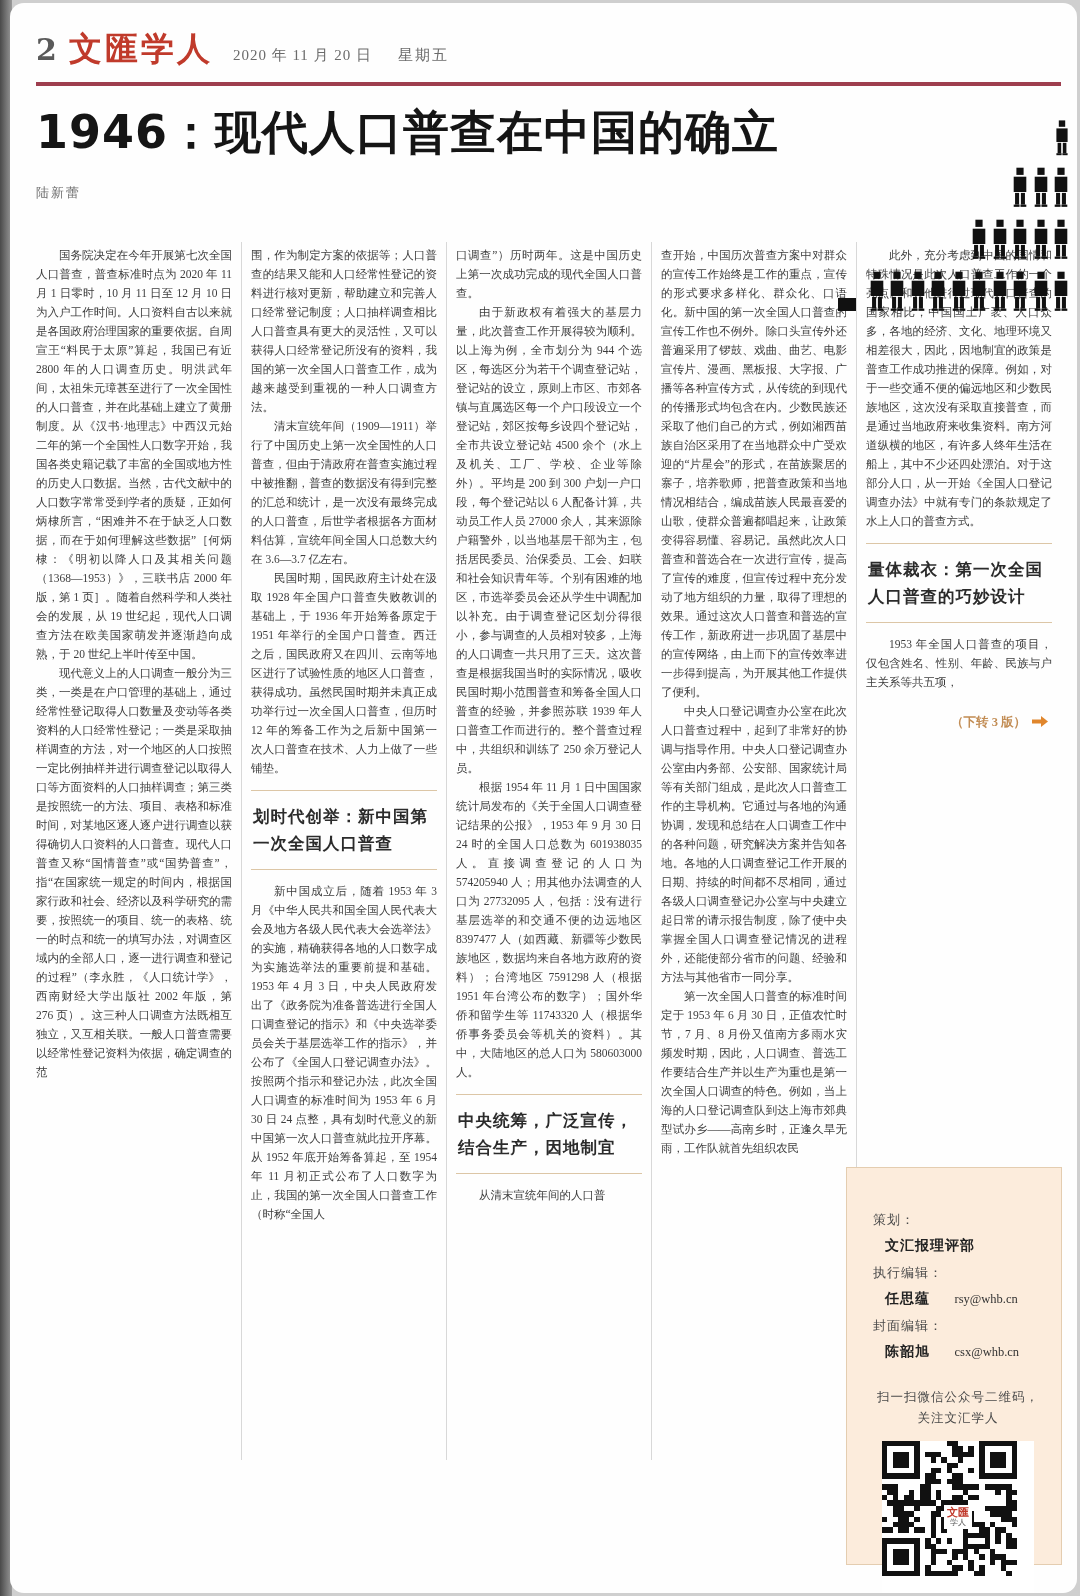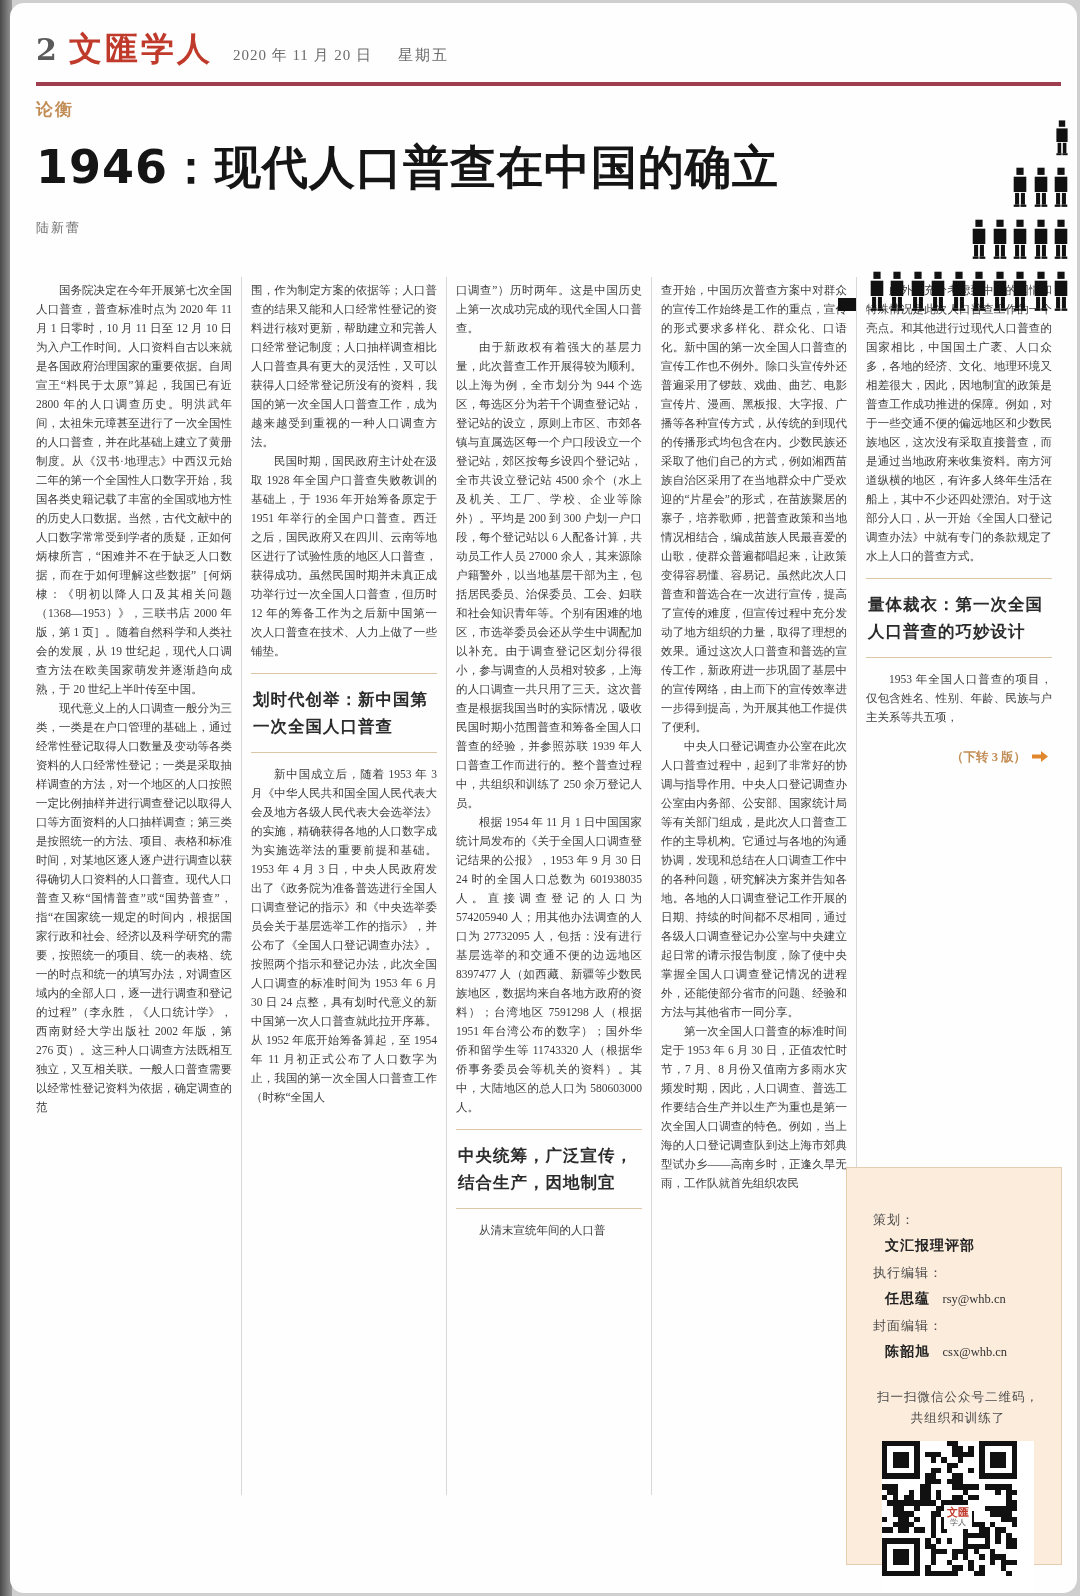--- a/index.html
+++ b/index.html
@@ -31,21 +31,21 @@
   .col p.indent { text-indent:2em; }
   .col h2 { font-size:16.5px; line-height:27px; font-weight:bold; color:#2b2b2b; letter-spacing:1px;
             font-family:"DejaVu Sans",sans-serif; border-top:1px solid #dcc6a6; border-bottom:1px solid #dcc6a6;
             padding:12px 2px; margin:12px 0; }
   .jump-note { margin-top:22px; text-align:right; font-size:12.5px; font-weight:bold; color:#c28d55; padding-right:4px; }
   .jump-note .arrow { display:inline-block; vertical-align:middle; margin-left:6px; }
   
   .edit-box { position:absolute; left:836px; top:1164px; width:216px; height:398px; background:#fcecdc; border:1px solid #e4cdb0; padding:34px 18px 0 26px; }
   .edit-box .lbl { font-size:13px; color:#4a4a4a; margin-top:9px; letter-spacing:1px; }
   .edit-box .val { font-size:14px; font-weight:bold; color:#222; margin-top:8px; padding-left:12px; letter-spacing:1px; }
-  .edit-box .val .mail { font-weight:normal; font-size:12.5px; color:#333; letter-spacing:0; margin-left:8px; font-family:"Liberation Serif",serif; }
+  .edit-box .val .mail { font-weight:normal; font-size:12.5px; color:#333; letter-spacing:0; margin-left:20px; font-family:"Liberation Serif",serif; }
   .edit-box .qr-caption { margin-top:26px; font-size:12.5px; color:#4a4a4a; text-align:center; line-height:21px; letter-spacing:1px; }
   .qr-wrap { margin:12px auto 0 auto; width:152px; height:152px; background:#fff; position:relative; }
   .qr-grid { width:135px; height:135px; position:relative; }
   .qr-cell { position:absolute; background:#111; }
   .qr-center { position:absolute; left:50%; top:50%; transform:translate(-50%,-50%); background:#fff; padding:2px 3px; text-align:center; }
   .qr-center .l1 { font-size:11px; font-weight:bold; color:#c0392b; line-height:11px; }
   .qr-center .l2 { font-size:8px; color:#555; line-height:9px; }
 </style>
 </head>
 <body>
@@ -54,21 +54,20 @@
 
 <div class="page">
 
   <div class="hdr">
     <span class="pageno">2</span>
     <span class="masthead">文匯学人</span>
     <span class="date">2020 年 11 月 20 日</span>
     <span class="weekday">星期五</span>
   </div>
   <div class="rule"></div>
-  <div class="section-label">论衡</div>
 
   <h1 class="title">1946：现代人口普查在中国的确立</h1>
   <div class="author">陆新蕾</div>
 
   <div class="pictogram" id="pictogram">
     <div class="pict-stub"></div>
   <div class="pict-row">
         <svg width="16" height="40" viewBox="0 0 20 44">
           <rect x="6" y="0" width="8" height="8" fill="#111111"></rect>
           <rect x="3" y="10" width="14" height="17" fill="#111111"></rect>
@@ -230,20 +229,21 @@
       </div>
     </div>
 
   <div class="cols">
     <div class="col">
       <p class="indent">国务院决定在今年开展第七次全国人口普查，普查标准时点为 2020 年 11 月 1 日零时，10 月 11 日至 12 月 10 日为入户工作时间。人口资料自古以来就是各国政府治理国家的重要依据。自周宣王“料民于太原”算起，我国已有近 2800 年的人口调查历史。明洪武年间，太祖朱元璋甚至进行了一次全国性的人口普查，并在此基础上建立了黄册制度。从《汉书·地理志》中西汉元始二年的第一个全国性人口数字开始，我国各类史籍记载了丰富的全国或地方性的历史人口数据。当然，古代文献中的人口数字常常受到学者的质疑，正如何炳棣所言，“困难并不在于缺乏人口数据，而在于如何理解这些数据”［何炳棣：《明初以降人口及其相关问题（1368—1953）》，三联书店 2000 年版，第 1 页］。随着自然科学和人类社会的发展，从 19 世纪起，现代人口调查方法在欧美国家萌发并逐渐趋向成熟，于 20 世纪上半叶传至中国。</p>
       <p class="indent">现代意义上的人口调查一般分为三类，一类是在户口管理的基础上，通过经常性登记取得人口数量及变动等各类资料的人口经常性登记；一类是采取抽样调查的方法，对一个地区的人口按照一定比例抽样并进行调查登记以取得人口等方面资料的人口抽样调查；第三类是按照统一的方法、项目、表格和标准时间，对某地区逐人逐户进行调查以获得确切人口资料的人口普查。现代人口普查又称“国情普查”或“国势普查”，指“在国家统一规定的时间内，根据国家行政和社会、经济以及科学研究的需要，按照统一的项目、统一的表格、统一的时点和统一的填写办法，对调查区域内的全部人口，逐一进行调查和登记的过程”（李永胜，《人口统计学》，西南财经大学出版社 2002 年版，第 276 页）。这三种人口调查方法既相互独立，又互相关联。一般人口普查需要以经常性登记资料为依据，确定调查的范</p>
     </div>
     <div class="col">
       <p>围，作为制定方案的依据等；人口普查的结果又能和人口经常性登记的资料进行核对更新，帮助建立和完善人口经常登记制度；人口抽样调查相比人口普查具有更大的灵活性，又可以获得人口经常登记所没有的资料，我国的第一次全国人口普查工作，成为越来越受到重视的一种人口调查方法。</p>
+      <p class="indent">清末宣统年间（1909—1911）举行了中国历史上第一次全国性的人口普查，但由于清政府在普查实施过程中被推翻，普查的数据没有得到完整的汇总和统计，是一次没有最终完成的人口普查，后世学者根据各方面材料估算，宣统年间全国人口总数大约在 3.6—3.7 亿左右。</p>
       <p class="indent">民国时期，国民政府主计处在汲取 1928 年全国户口普查失败教训的基础上，于 1936 年开始筹备原定于 1951 年举行的全国户口普查。西迁之后，国民政府又在四川、云南等地区进行了试验性质的地区人口普查，获得成功。虽然民国时期并未真正成功举行过一次全国人口普查，但历时 12 年的筹备工作为之后新中国第一次人口普查在技术、人力上做了一些铺垫。</p>
       <h2>划时代创举：新中国第一次全国人口普查</h2>
       <p class="indent">新中国成立后，随着 1953 年 3 月《中华人民共和国全国人民代表大会及地方各级人民代表大会选举法》的实施，精确获得各地的人口数字成为实施选举法的重要前提和基础。1953 年 4 月 3 日，中央人民政府发出了《政务院为准备普选进行全国人口调查登记的指示》和《中央选举委员会关于基层选举工作的指示》，并公布了《全国人口登记调查办法》。按照两个指示和登记办法，此次全国人口调查的标准时间为 1953 年 6 月 30 日 24 点整，具有划时代意义的新中国第一次人口普查就此拉开序幕。从 1952 年底开始筹备算起，至 1954 年 11 月初正式公布了人口数字为止，我国的第一次全国人口普查工作（时称“全国人</p>
     </div>
     <div class="col">
       <p>口调查”）历时两年。这是中国历史上第一次成功完成的现代全国人口普查。</p>
       <p class="indent">由于新政权有着强大的基层力量，此次普查工作开展得较为顺利。以上海为例，全市划分为 944 个选区，每选区分为若干个调查登记站，登记站的设立，原则上市区、市郊各镇与直属选区每一个户口段设立一个登记站，郊区按每乡设四个登记站，全市共设立登记站 4500 余个（水上及机关、工厂、学校、企业等除外）。平均是 200 到 300 户划一户口段，每个登记站以 6 人配备计算，共动员工作人员 27000 余人，其来源除户籍警外，以当地基层干部为主，包括居民委员、治保委员、工会、妇联和社会知识青年等。个别有困难的地区，市选举委员会还从学生中调配加以补充。由于调查登记区划分得很小，参与调查的人员相对较多，上海的人口调查一共只用了三天。这次普查是根据我国当时的实际情况，吸收民国时期小范围普查和筹备全国人口普查的经验，并参照苏联 1939 年人口普查工作而进行的。整个普查过程中，共组织和训练了 250 余万登记人员。</p>
       <p class="indent">根据 1954 年 11 月 1 日中国国家统计局发布的《关于全国人口调查登记结果的公报》，1953 年 9 月 30 日 24 时的全国人口总数为 601938035 人。直接调查登记的人口为 574205940 人；用其他办法调查的人口为 27732095 人，包括：没有进行基层选举的和交通不便的边远地区 8397477 人（如西藏、新疆等少数民族地区，数据均来自各地方政府的资料）；台湾地区 7591298 人（根据 1951 年台湾公布的数字）；国外华侨和留学生等 11743320 人（根据华侨事务委员会等机关的资料）。其中，大陆地区的总人口为 580603000 人。</p>
       <h2>中央统筹，广泛宣传，结合生产，因地制宜</h2>
       <p class="indent">从清末宣统年间的人口普</p>
@@ -274,21 +274,21 @@
       <span>任思蕴</span>
       <span class="mail">rsy@whb.cn</span>
     </div>
     <div class="lbl">封面编辑：</div>
     <div class="val">
       <span>陈韶旭</span>
       <span class="mail">csx@whb.cn</span>
     </div>
     <div class="qr-caption">
       <div>扫一扫微信公众号二维码，</div>
-      <div>共组织和训练了</div>
+      <div>关注文汇学人</div>
     </div>
     <div class="qr-wrap">
       <div class="qr-grid" id="qr-grid">
           <div class="qr-cell" style="left: 64.8px; top: 0px; width: 5.4px; height: 5.4px;"></div>
           <div class="qr-cell" style="left: 70.2px; top: 0px; width: 5.4px; height: 5.4px;"></div>
           <div class="qr-cell" style="left: 70.2px; top: 5.4px; width: 5.4px; height: 5.4px;"></div>
           <div class="qr-cell" style="left: 75.6px; top: 5.4px; width: 5.4px; height: 5.4px;"></div>
           <div class="qr-cell" style="left: 86.4px; top: 5.4px; width: 5.4px; height: 5.4px;"></div>
           <div class="qr-cell" style="left: 43.2px; top: 10.8px; width: 5.4px; height: 5.4px;"></div>
           <div class="qr-cell" style="left: 48.6px; top: 10.8px; width: 5.4px; height: 5.4px;"></div>

